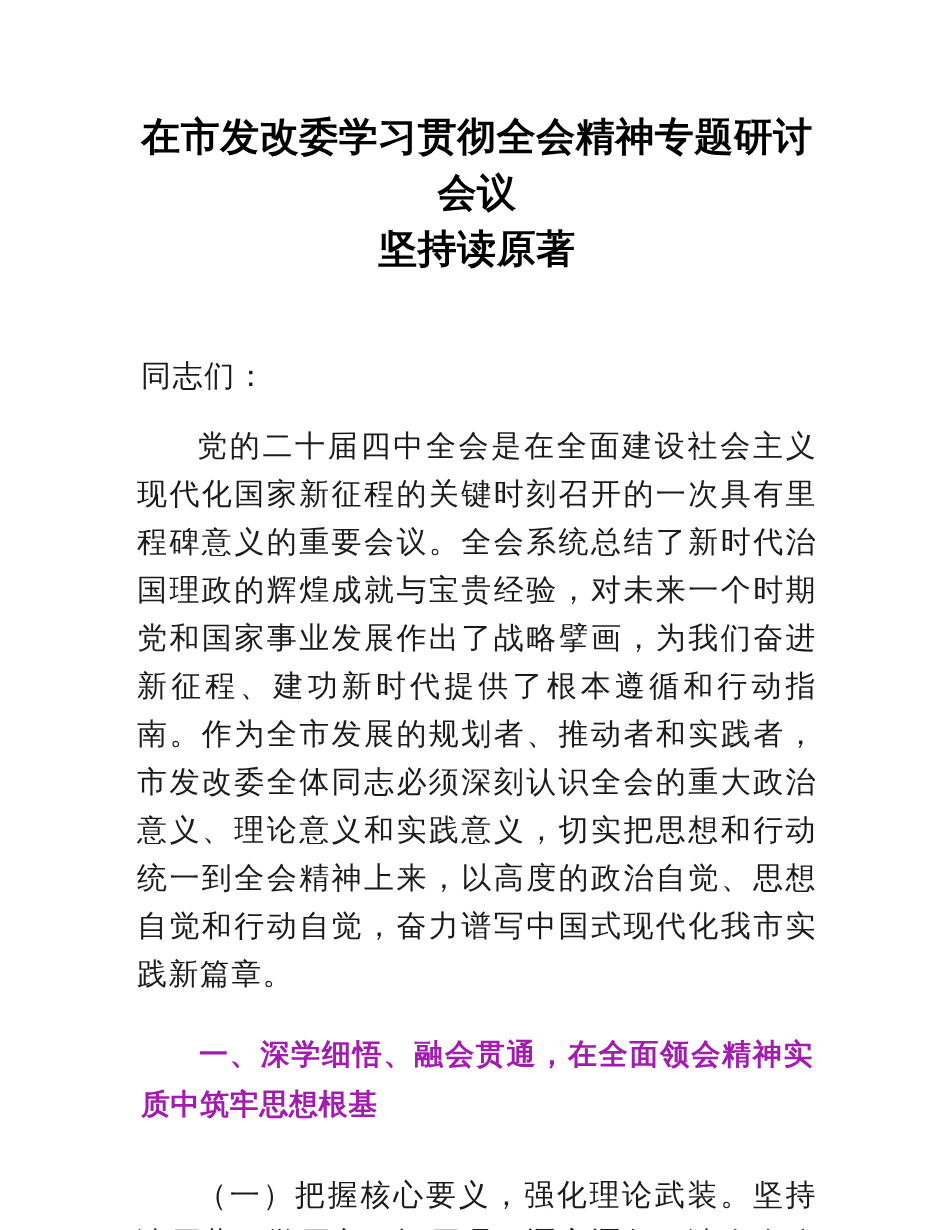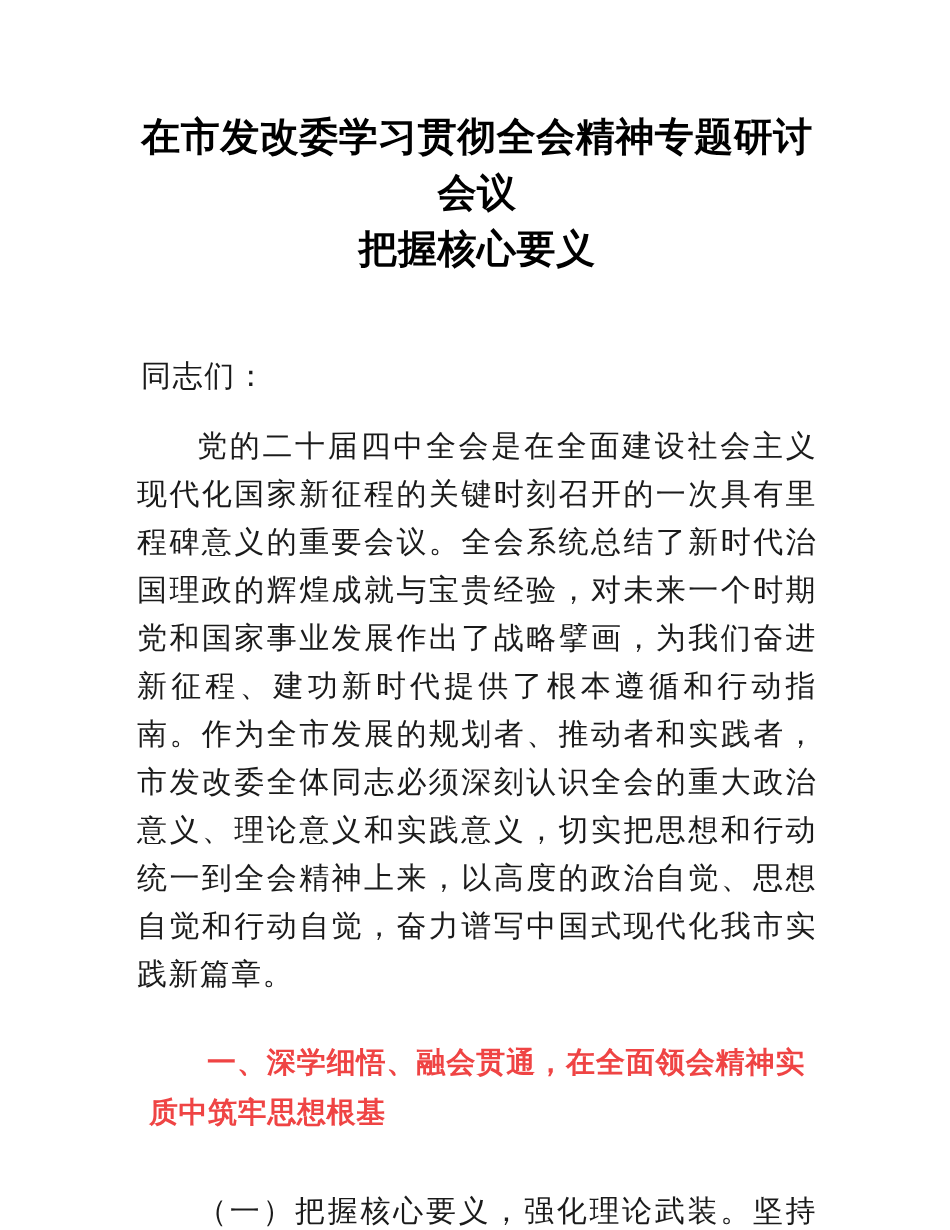--- a/index.html
+++ b/index.html
@@ -67,47 +67,47 @@
     text-align: justify;
     text-justify: inter-ideograph;
     text-indent: 60px;
     letter-spacing: 1.4px;
     color: #1b1b1b;
     word-break: break-all;
   }
 
   
   .heading-1 {
-    margin: 12px;
+    margin: 4px;
     padding-top: 27px;
     font-family: "DejaVu Sans", "Liberation Sans", sans-serif;
     font-weight: 700;
     font-size: 29px;
     line-height: 50px;
     text-indent: 58px;
     text-align: justify;
     text-justify: inter-ideograph;
     letter-spacing: 0.6px;
-    color: #ef4444;
+    color: #a21caf;
     word-break: break-all;
   }
 
   .spacer-after-heading {
     height: 20px;
   }
 </style>
 </head>
 <body>
 
 <div class="page">
   <div class="doc-body">
 
     <h1 class="doc-title">
       <span>在市发改委学习贯彻全会精神专题研讨会议</span><br>
-      <span>把握核心要义</span>
+      <span>坚持读原著</span>
     </h1>
 
     <p class="salutation">同志们：</p>
 
     <p class="para">党的二十届四中全会是在全面建设社会主义现代化国家新征程的关键时刻召开的一次具有里程碑意义的重要会议。全会系统总结了新时代治国理政的辉煌成就与宝贵经验，对未来一个时期党和国家事业发展作出了战略擘画，为我们奋进新征程、建功新时代提供了根本遵循和行动指南。作为全市发展的规划者、推动者和实践者，市发改委全体同志必须深刻认识全会的重大政治意义、理论意义和实践意义，切实把思想和行动统一到全会精神上来，以高度的政治自觉、思想自觉和行动自觉，奋力谱写中国式现代化我市实践新篇章。</p>
 
     <p class="heading-1">一、深学细悟、融会贯通，在全面领会精神实质中筑牢思想根基</p>
 
     <div class="spacer-after-heading"></div>
 

